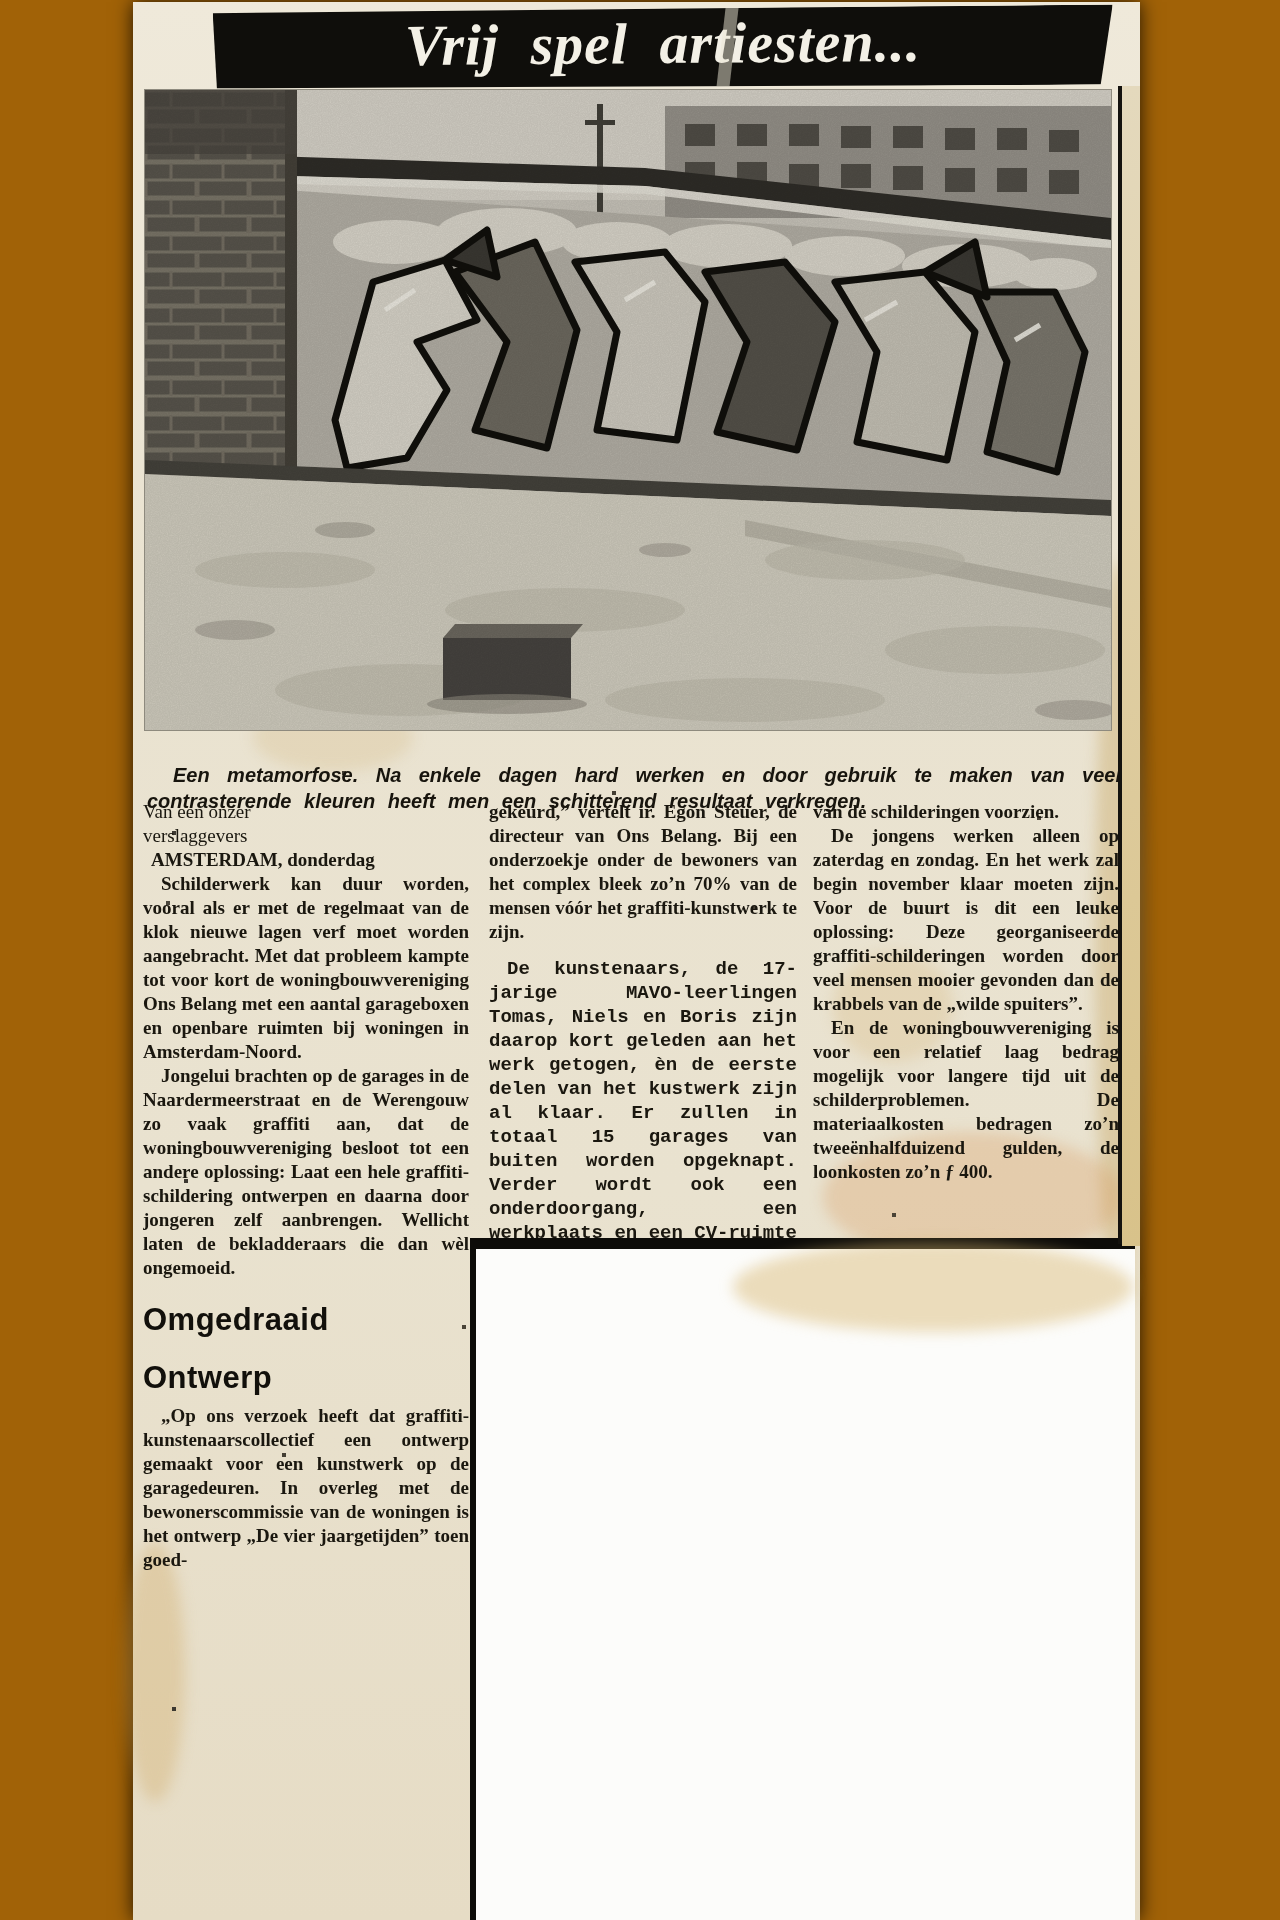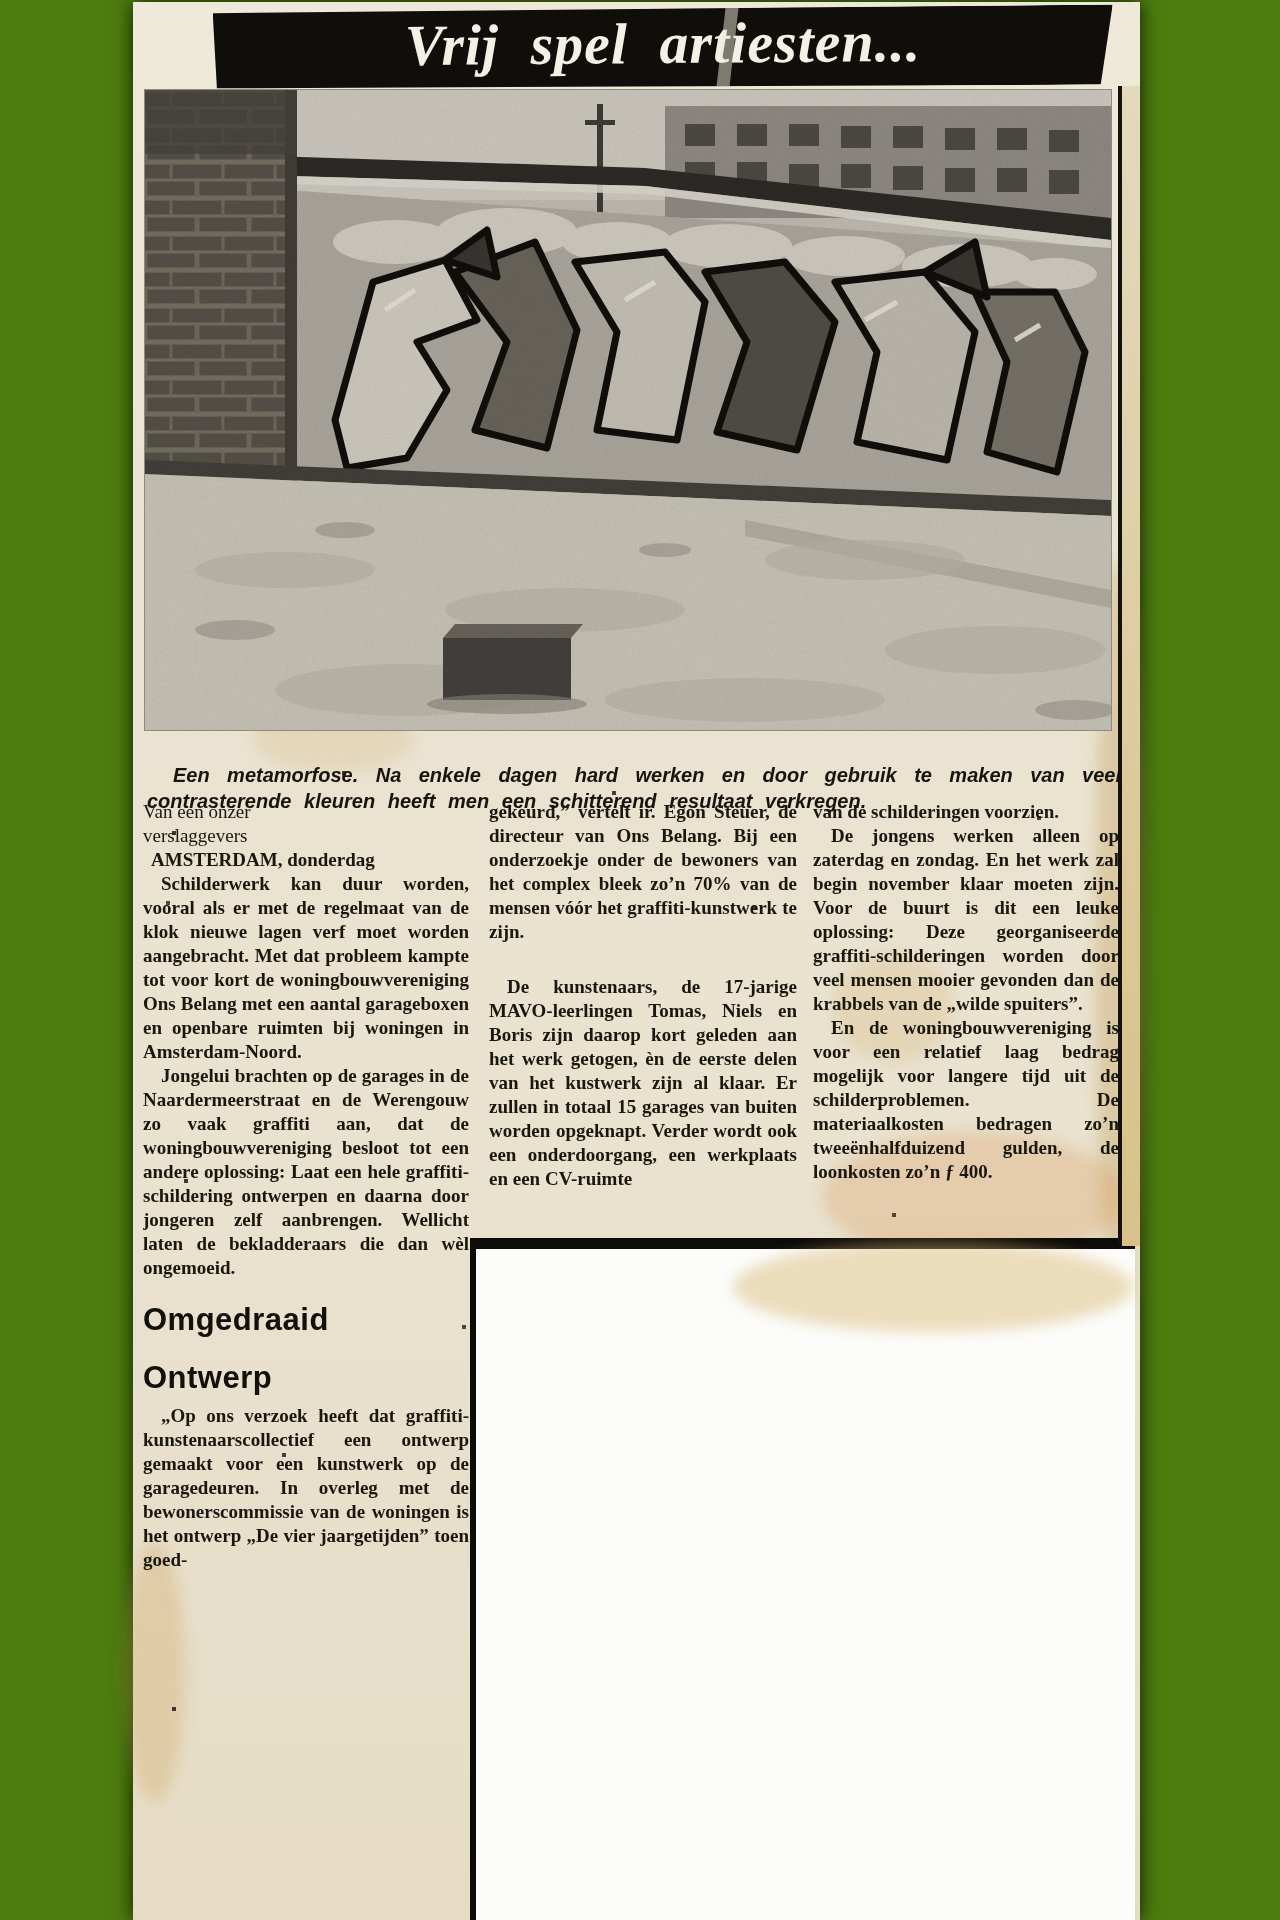--- a/index.html
+++ b/index.html
@@ -1,16 +1,16 @@
 <!DOCTYPE html>
 <html><head>
 <meta charset="utf-8">
 <style>
   html,body{margin:0;padding:0;background:#050505;}
-  .stage{position:relative;width:1280px;height:1920px;background:#4d7c0f;overflow:hidden;
+  .stage{position:relative;width:1280px;height:1920px;background:#a16207;overflow:hidden;
          font-family:"Liberation Serif","DejaVu Serif",serif;}
   .clipping{position:absolute;left:133px;top:2px;width:1007px;height:1918px;
             background:linear-gradient(180deg,#efe9da 0%,#eae3d1 30%,#e9e2cf 62%,#e6dcc5 100%);
             box-shadow:0 0 18px rgba(0,0,0,.8);}
   
   .stain{position:absolute;border-radius:50%;filter:blur(7px);pointer-events:none;}
   .stain.s1{left:962px;top:560px;width:48px;height:760px;background:rgba(198,162,92,.38);}
   .stain.s2{left:690px;top:1130px;width:300px;height:130px;background:rgba(216,148,82,.28);}
   .stain.s3{left:700px;top:950px;width:120px;height:110px;background:rgba(208,170,96,.22);}
   .stain.s4{left:600px;top:1240px;width:400px;height:90px;background:rgba(214,182,110,.45);}
@@ -35,21 +35,21 @@
   .photo svg{display:block;width:100%;height:100%;}
   
   .caption{position:absolute;left:14px;top:740px;width:974px;color:#17140d;
            font:italic 700 20px/26px "Liberation Sans",sans-serif;
            text-align:justify;word-spacing:7px;text-indent:26px;}
   
   .col{position:absolute;top:798px;color:#1a170f;font-weight:700;font-size:19px;
        line-height:24px;text-align:justify;}
   .col p{margin:0;}
   .col p.ind{text-indent:18px;}
-  .col p.gap{margin-top:31px;}
+  .col p.gap{margin-top:13px;font-family:Liberation Mono, monospace;}
   .col1{left:10px;width:326px;height:1116px;overflow:hidden;}
   .col2{left:356px;width:308px;}
   .col3{left:680px;width:306px;}
   .byline{text-align:left;font-weight:400;}
   .dateline{text-indent:8px;font-weight:700;}
   .sec-head{font:700 31px/1.15 "Liberation Sans",sans-serif;color:#12100b;
             letter-spacing:.5px;margin:22px 0 9px 0;text-align:left;text-indent:0;}
   
   .whitebox{position:absolute;left:337px;top:1236px;width:659px;height:682px;
             background:#fcfcfa;border-top:11px solid #0d0c09;border-left:6px solid #0d0c09;}

